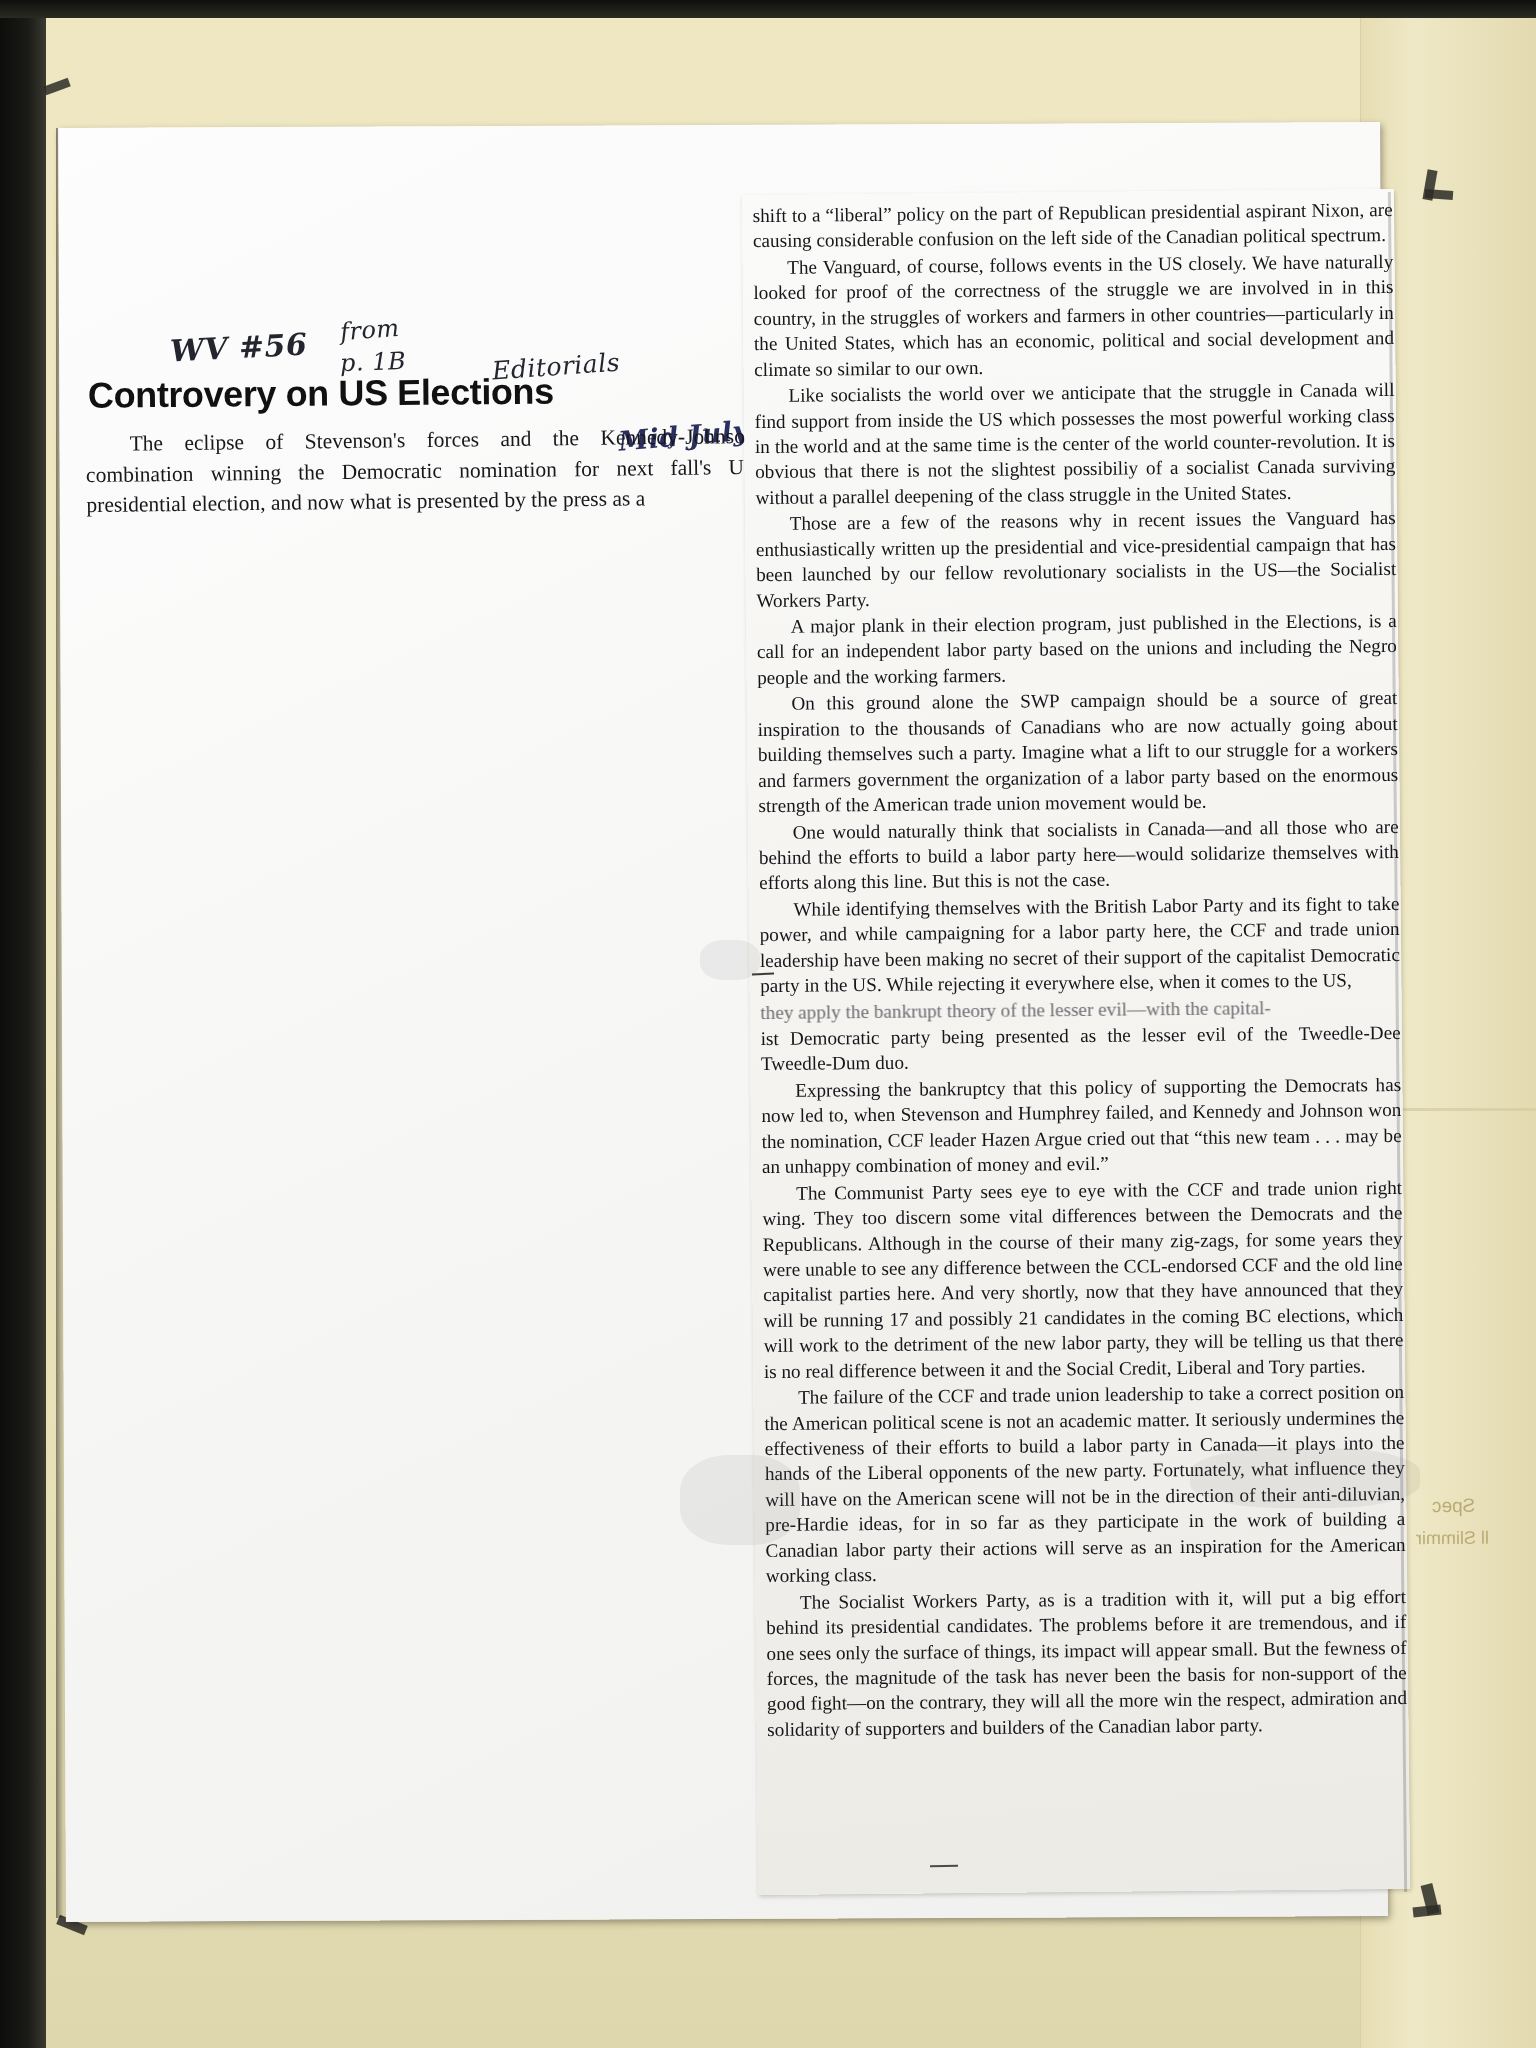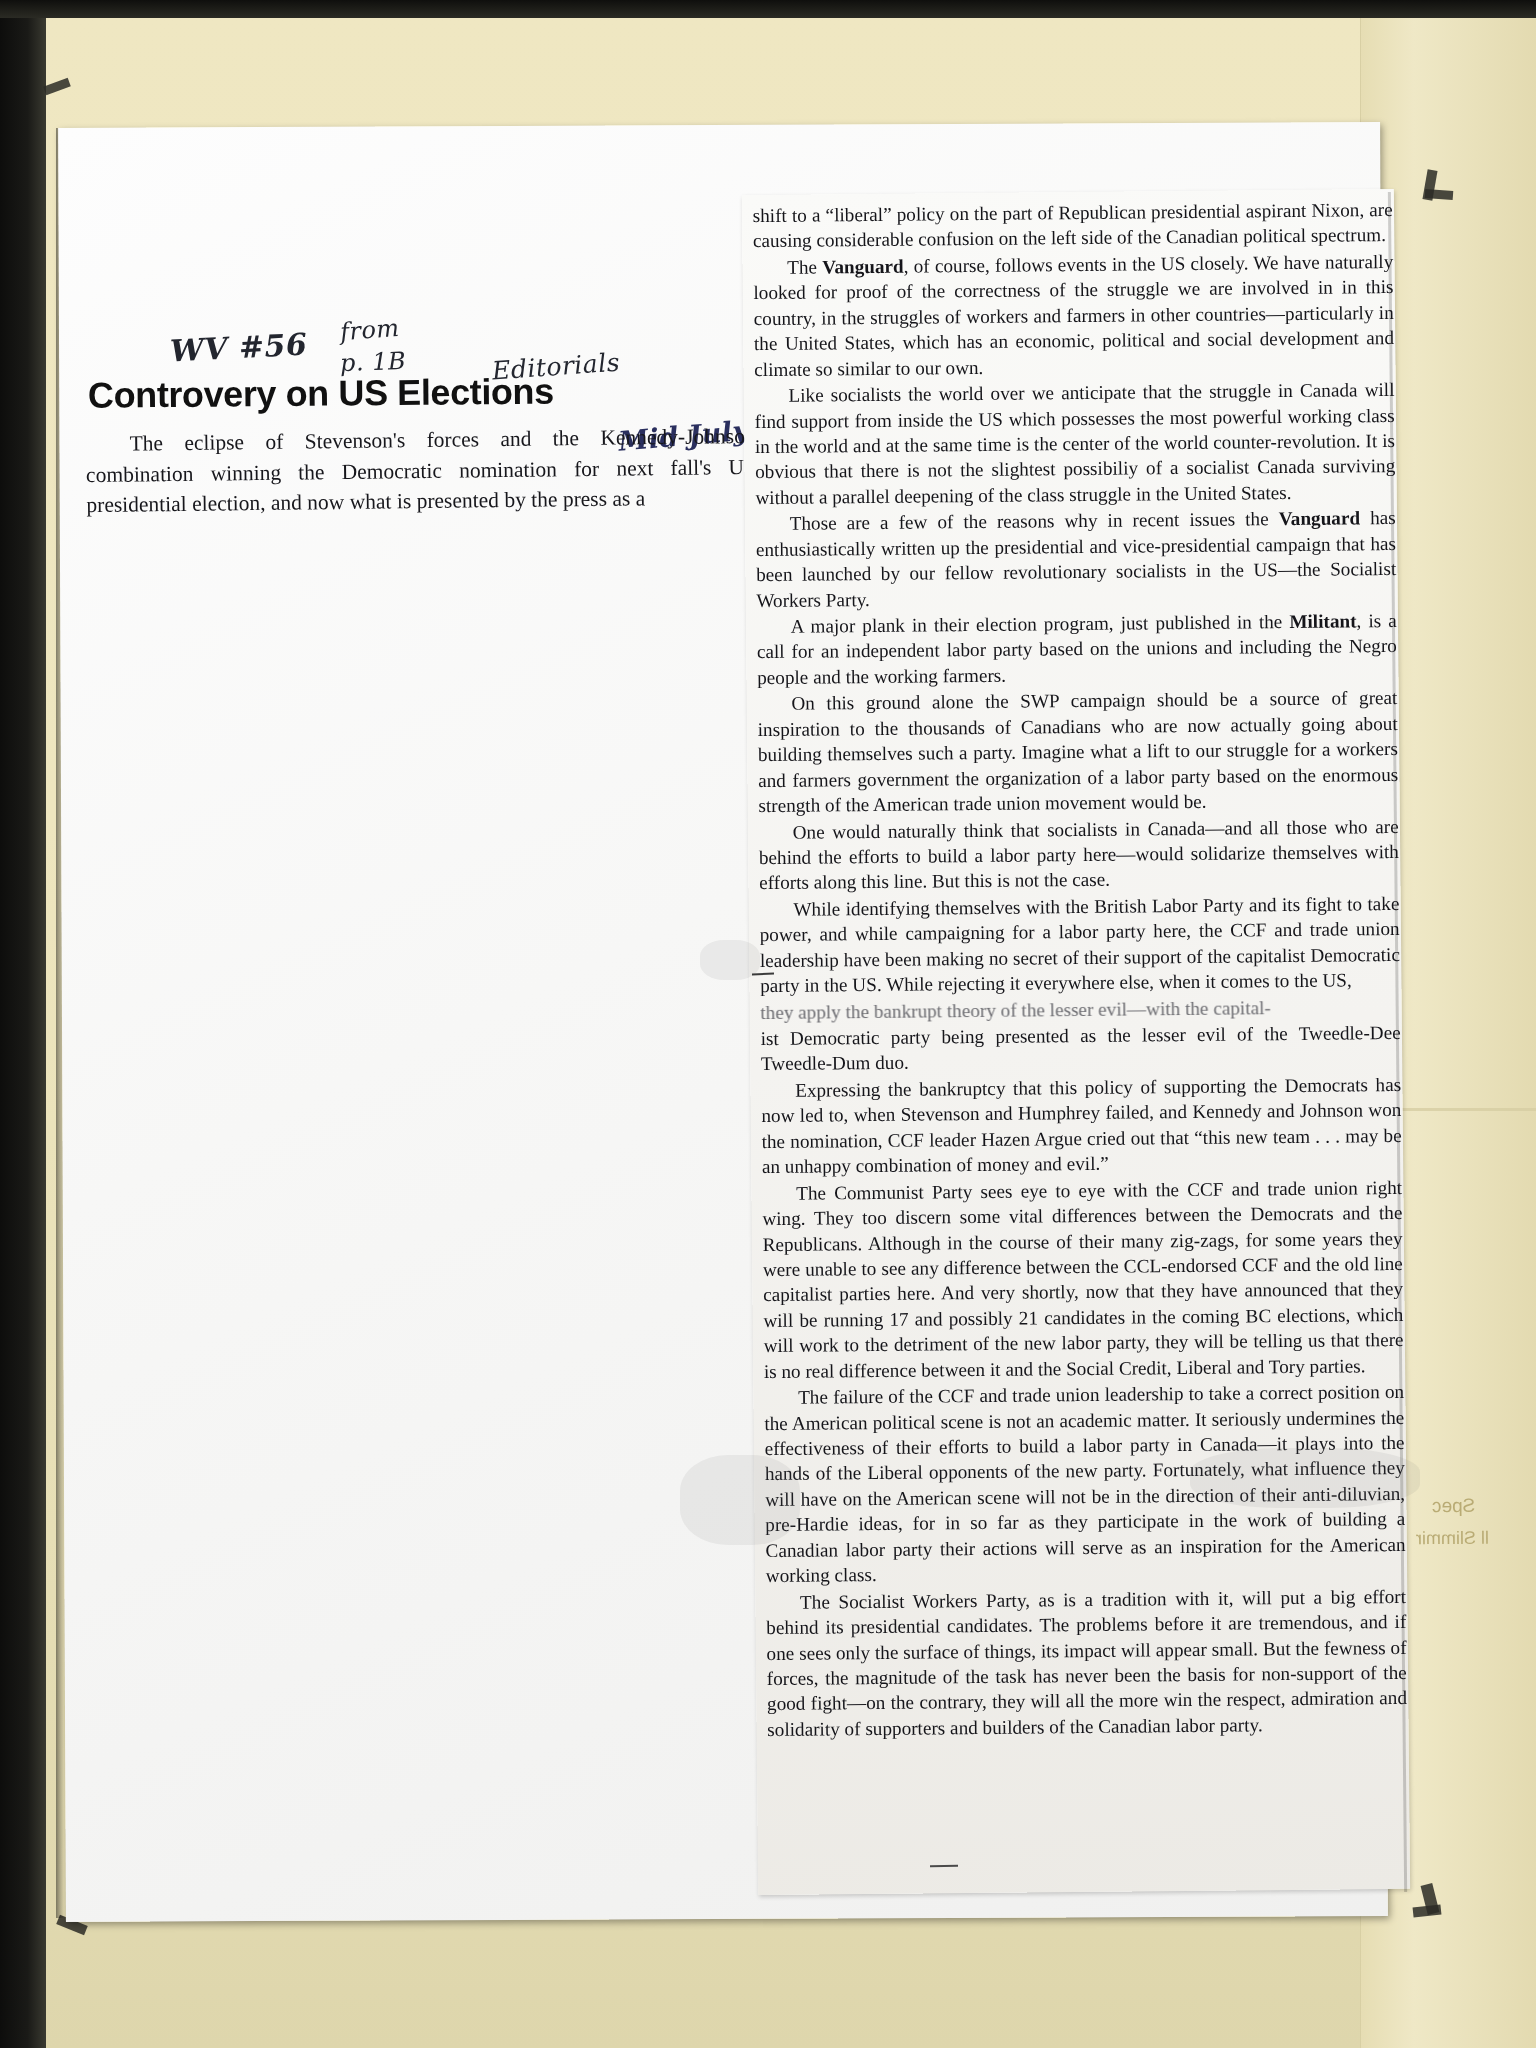--- a/index.html
+++ b/index.html
@@ -166,21 +166,21 @@
   }
   .para {
     font-size: 19.2px;
     line-height: 1.325;
     color: #15151a;
     text-align: justify;
     margin: 0 0 1px 0;
     font-family: "Liberation Serif", serif;
   }
   .para .ind { display: inline-block; width: 34px; }
-  .para b { font-weight: 700; }
+  .para b { font-weight: 400; }
   .para.faded {
     color: #6d6d72;
     filter: blur(0.35px);
   }
 
   
   .smudge {
     position: absolute;
     background: rgba(120,120,120,.10);
     border-radius: 40%;
@@ -249,21 +249,21 @@
   <div class="headline">Controvery on US Elections</div>
   <div class="lead"><span class="indent"></span><span>The eclipse of Stevenson's forces and the Kennedy-Johnson combination winning the Democratic nomination for next fall's US presidential election, and now what is presented by the press as a</span></div>
 
   <div class="clipcol-bg"></div>
   <div class="clip-edge-right"></div>
   <div class="clipcol" id="article-body">
       <p class="para"><span>shift to a “liberal” policy on the part of Republican presidential aspirant Nixon, are causing considerable confusion on the left side of the Canadian political spectrum.</span></p>
       <p class="para"><span class="ind"></span><span>The <b>Vanguard</b>, of course, follows events in the US closely. We have naturally looked for proof of the correctness of the struggle we are involved in in this country, in the struggles of workers and farmers in other countries—particularly in the United States, which has an economic, political and social development and climate so similar to our own.</span></p>
       <p class="para"><span class="ind"></span><span>Like socialists the world over we anticipate that the struggle in Canada will find support from inside the US which possesses the most powerful working class in the world and at the same time is the center of the world counter-revolution. It is obvious that there is not the slightest possibiliy of a socialist Canada surviving without a parallel deepening of the class struggle in the United States.</span></p>
       <p class="para"><span class="ind"></span><span>Those are a few of the reasons why in recent issues the <b>Vanguard</b> has enthusiastically written up the presidential and vice-presidential campaign that has been launched by our fellow revolutionary socialists in the US—the Socialist Workers Party.</span></p>
-      <p class="para"><span class="ind"></span><span>A major plank in their election program, just published in the <b>Militant</b>, is a call for an independent labor party based on the unions and including the Negro people and the working farmers.</span></p>
+      <p class="para"><span class="ind"></span><span>A major plank in their election program, just published in the <b>Elections</b>, is a call for an independent labor party based on the unions and including the Negro people and the working farmers.</span></p>
       <p class="para"><span class="ind"></span><span>On this ground alone the SWP campaign should be a source of great inspiration to the thousands of Canadians who are now actually going about building themselves such a party. Imagine what a lift to our struggle for a workers and farmers government the organization of a labor party based on the enormous strength of the American trade union movement would be.</span></p>
       <p class="para"><span class="ind"></span><span>One would naturally think that socialists in Canada—and all those who are behind the efforts to build a labor party here—would solidarize themselves with efforts along this line. But this is not the case.</span></p>
       <p class="para"><span class="ind"></span><span>While identifying themselves with the British Labor Party and its fight to take power, and while campaigning for a labor party here, the CCF and trade union leadership have been making no secret of their support of the capitalist Democratic party in the US. While rejecting it everywhere else, when it comes to the US,</span></p>
       <p class="para faded"><span>they apply the bankrupt theory of the lesser evil—with the capital-</span></p>
       <p class="para"><span>ist Democratic party being presented as the lesser evil of the Tweedle-Dee Tweedle-Dum duo.</span></p>
       <p class="para"><span class="ind"></span><span>Expressing the bankruptcy that this policy of supporting the Democrats has now led to, when Stevenson and Humphrey failed, and Kennedy and Johnson won the nomination, CCF leader Hazen Argue cried out that “this new team . . . may be an unhappy combination of money and evil.”</span></p>
       <p class="para"><span class="ind"></span><span>The Communist Party sees eye to eye with the CCF and trade union right wing. They too discern some vital differences between the Democrats and the Republicans. Although in the course of their many zig-zags, for some years they were unable to see any difference between the CCL-endorsed CCF and the old line capitalist parties here. And very shortly, now that they have announced that they will be running 17 and possibly 21 candidates in the coming BC elections, which will work to the detriment of the new labor party, they will be telling us that there is no real difference between it and the Social Credit, Liberal and Tory parties.</span></p>
       <p class="para"><span class="ind"></span><span>The failure of the CCF and trade union leadership to take a correct position on the American political scene is not an academic matter. It seriously undermines the effectiveness of their efforts to build a labor party in Canada—it plays into the hands of the Liberal opponents of the new party. Fortunately, what influence they will have on the American scene will not be in the direction of their anti-diluvian, pre-Hardie ideas, for in so far as they participate in the work of building a Canadian labor party their actions will serve as an inspiration for the American working class.</span></p>
       <p class="para"><span class="ind"></span><span>The Socialist Workers Party, as is a tradition with it, will put a big effort behind its presidential candidates. The problems before it are tremendous, and if one sees only the surface of things, its impact will appear small. But the fewness of forces, the magnitude of the task has never been the basis for non-support of the good fight—on the contrary, they will all the more win the respect, admiration and solidarity of supporters and builders of the Canadian labor party.</span></p>
     </div>

